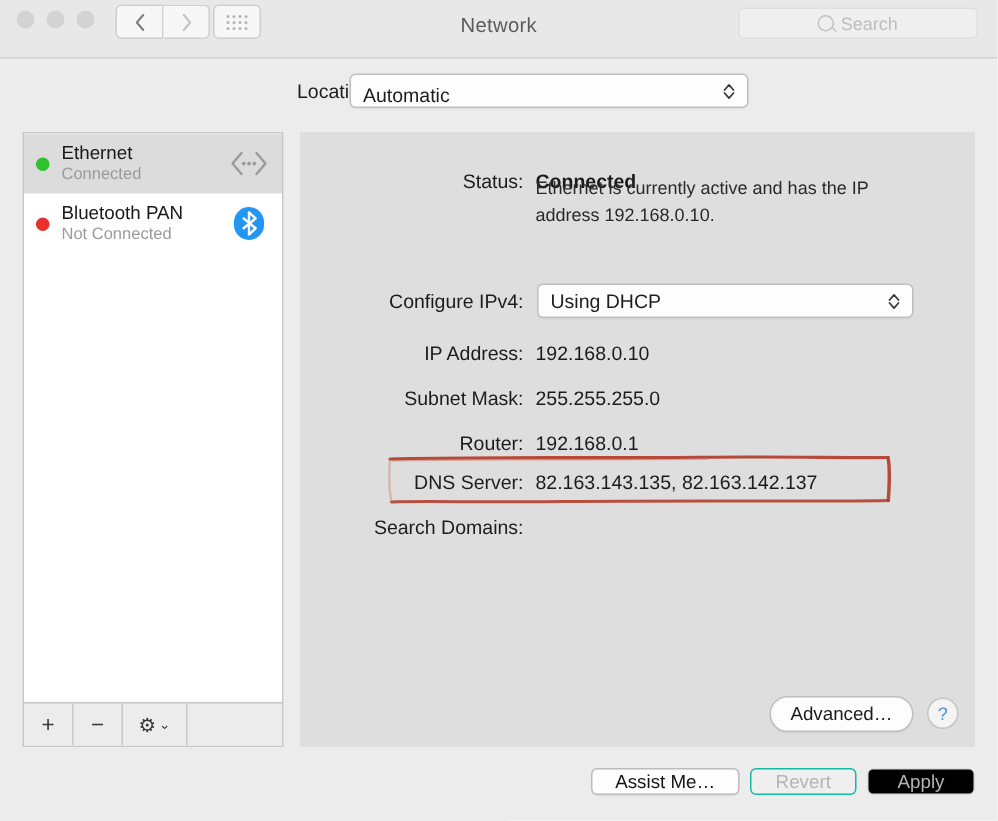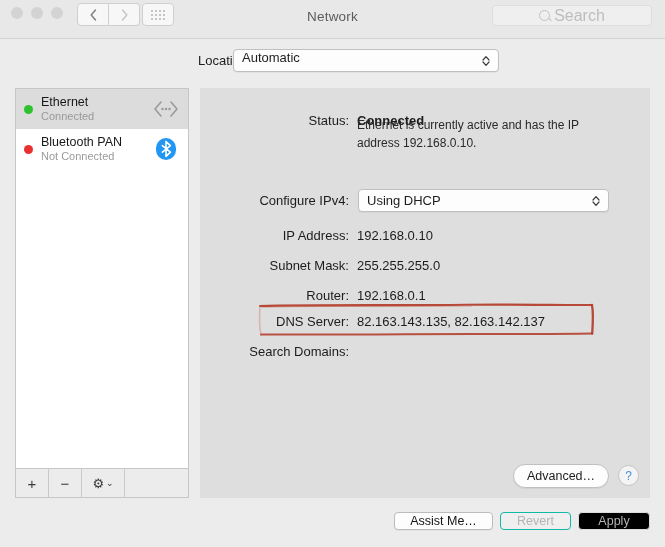--- a/index.html
+++ b/index.html
@@ -107,21 +107,21 @@
   }
   #searchbox .mag::after {
     content: "";
     position: absolute;
     width: 4px; height: 1.2px;
     background: #c1c1c1;
     right: -3px; bottom: 0px;
     transform: rotate(45deg);
   }
   #search-placeholder {
-    font-size: 16px;
+    font-size: 12px;
     color: #bdbdbd;
   }
 
   
   #locrow {
     position: absolute;
     left: 0; top: 53px;
     width: 665px;
     display: flex;
     align-items: center;
@@ -134,21 +134,21 @@
   }
   #locpopup {
     position: absolute;
     left: 233px; top: -4px;
     width: 264px; height: 21px;
     background: #fdfdfd;
     border: 1px solid #bfbfbf;
     border-radius: 4px;
     box-shadow: 0 1px 0 rgba(0,0,0,.04);
     display: flex;
-    align-items: flex-start;
+    align-items: flex-end;
   }
   #locvalue {
     font-size: 13px;
     color: #1d1d1d;
     margin-left: 8px;
   }
   .stepper {
     position: absolute;
     right: 8px;
     top: 50%;

